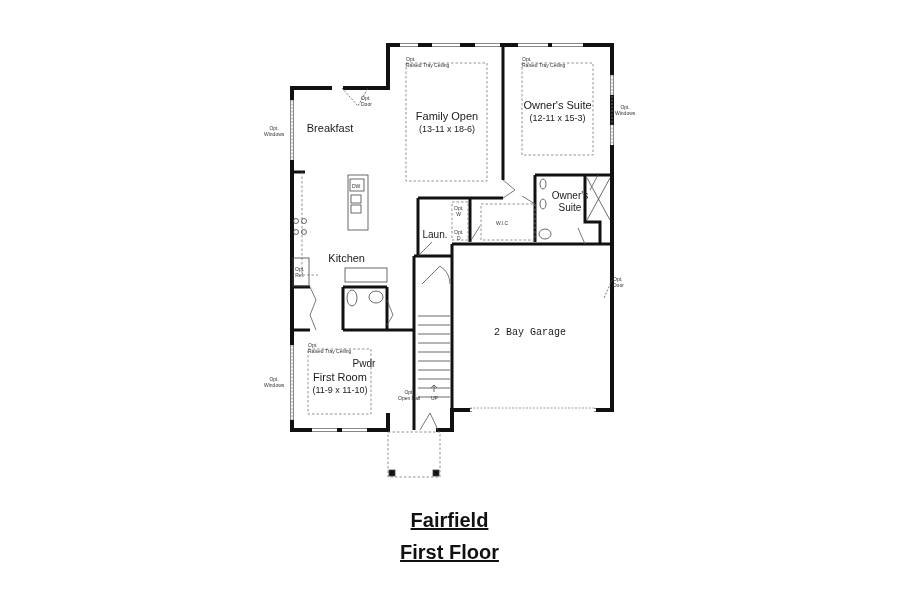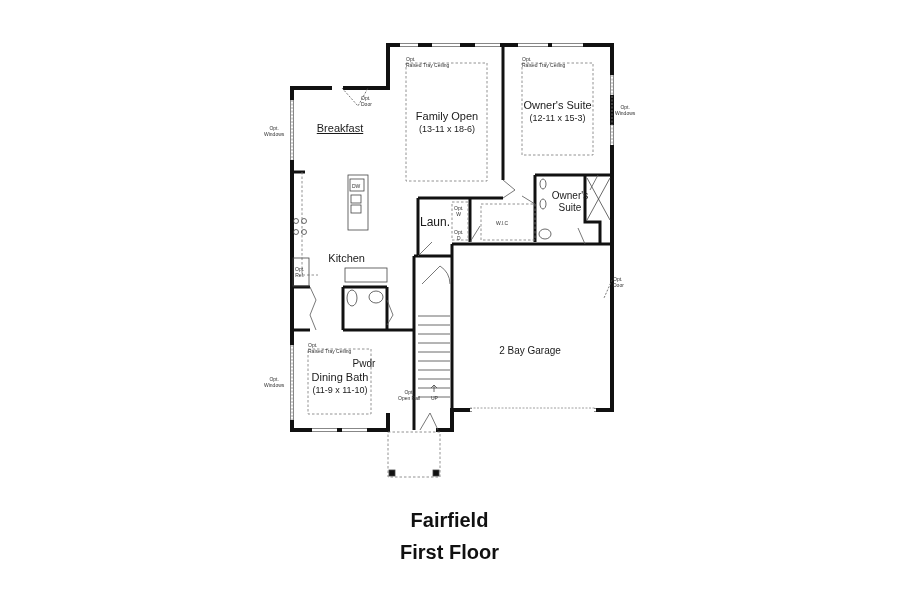--- a/index.html
+++ b/index.html
@@ -2,21 +2,21 @@
 <html><head>
 <meta charset="utf-8">
 <style>
   html, body { margin:0; padding:0; background:#ffffff; }
   body { width:899px; height:600px; position:relative; overflow:hidden; font-family:"Liberation Sans", sans-serif; }
   svg.plan { position:absolute; left:0; top:0; width:899px; height:600px; }
   .lbl { position:absolute; color:#1a1a1a; text-align:center; white-space:nowrap; font-family:"Liberation Sans", sans-serif; }
   .room { font-size:11px; line-height:13px; }
   .room .dim { font-size:9px; display:block; }
   .tiny { font-size:5px; line-height:6px; color:#333; text-align:left; }
-  .title { position:absolute; left:0; width:899px; text-align:center; font-weight:bold; font-size:20px; line-height:26px; color:#111; }
+  .title { position:absolute; left:0; width:899px; text-align:center; font-weight:bold; font-size:20px; line-height:26px; color:#111;text-decoration:underline; }
 </style>
 </head>
 <body>
 
 <svg class="plan" viewBox="0 0 899 600" xmlns="http://www.w3.org/2000/svg">
   <g stroke="#111" stroke-width="4" fill="none" stroke-linecap="square">
 
     <path d="M388 45 L612 45"></path>
 
     <path d="M388 45 L388 88 L345 88"></path>
@@ -143,33 +143,33 @@
 </svg>
 
 <div class="lbl room" style="left:402px; top:110px; width:90px;">
   <span>Family Open</span>
   <span class="dim">(13-11 x 18-6)</span>
 </div>
 <div class="lbl room" style="left:515px; top:99px; width:85px;">
   <span>Owner's Suite</span>
   <span class="dim">(12-11 x 15-3)</span>
 </div>
-<div class="lbl room" style="left:305px; top:122px; width:70px;text-decoration:underline;">Breakfast</div>
+<div class="lbl room" style="left:295px; top:122px; width:70px;">Breakfast</div>
 <div class="lbl room" style="left:310px; top:252px; width:55px;text-align:right;">Kitchen</div>
 <div class="lbl room" style="left:545px; top:190px; width:50px; font-size:10px; line-height:12px; white-space:normal;">
   <span>Owner's Suite</span>
 </div>
-<div class="lbl room" style="left:420px; top:216px; width:30px; font-size:12px;">Laun.</div>
+<div class="lbl room" style="left:420px; top:228px; width:30px; font-size:10px;">Laun.</div>
 <div class="lbl tiny" style="left:496px; top:220px;">W.I.C</div>
 <div class="lbl room" style="left:349px; top:317px; width:30px; font-size:10px;margin-top:40px;">Pwdr</div>
 <div class="lbl room" style="left:300px; top:371px; width:80px;">
-  <span>Dining Bath</span>
+  <span>First Room</span>
   <span class="dim">(11-9 x 11-10)</span>
 </div>
-<div class="lbl room" style="left:490px; top:344px; width:80px; font-size:10px;">2 Bay Garage</div>
+<div class="lbl room" style="left:490px; top:326px; width:80px; font-size:10px;font-family:Liberation Mono, monospace;">2 Bay Garage</div>
 
 <div class="lbl tiny" style="left:406px; top:56px;">
   <div>Opt.</div>
     <div>Raised Tray Ceiling</div>
 </div>
 <div class="lbl tiny" style="left:522px; top:56px;">
   <div>Opt.</div>
     <div>Raised Tray Ceiling</div>
 </div>
 <div class="lbl tiny" style="left:308px; top:342px;">

